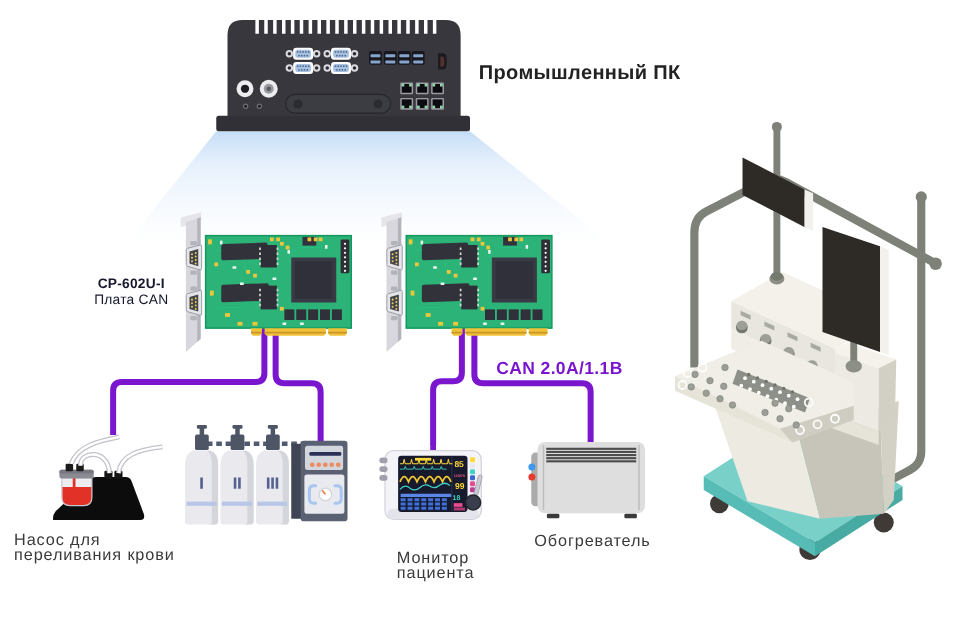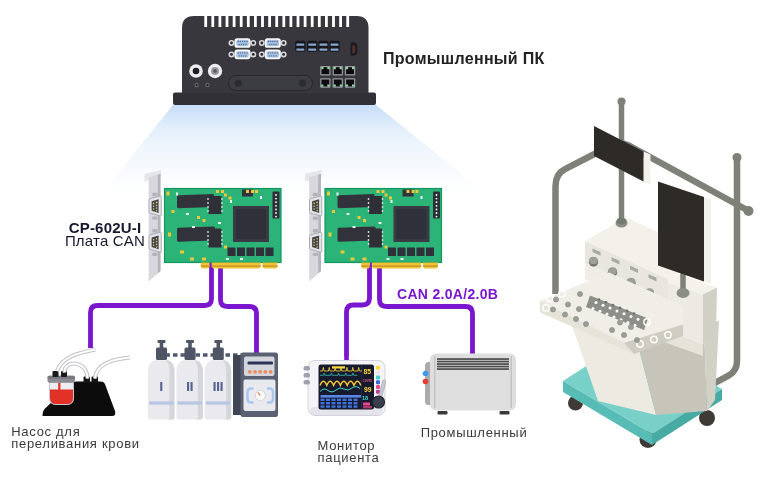--- a/index.html
+++ b/index.html
@@ -1,19 +1,19 @@
 <!DOCTYPE html>
 <html><head><meta charset="utf-8">
 <style>
 html,body{margin:0;padding:0;background:#fff;width:780px;height:500px;overflow:hidden}
 #stage{position:relative;width:709px;height:500px;font-family:"Liberation Sans",sans-serif}
 #stage svg{position:absolute;left:0;top:0}
 .lbl{position:absolute;color:#3a3a3a;font-size:13px;line-height:11.7px;white-space:nowrap;transform:translateX(-50%);letter-spacing:.7px}
 .t1{position:absolute;left:383px;top:50px;font-size:16px;font-weight:bold;color:#222;letter-spacing:.3px;white-space:nowrap}
-.t2{position:absolute;left:105px;top:220.5px;text-align:center;transform:translateX(-50%);color:#17172e;font-size:15px;line-height:13.2px;white-space:nowrap;letter-spacing:.2px}
+.t2{position:absolute;left:105px;top:220.5px;text-align:center;transform:translateX(-50%);color:#17172e;font-size:11px;line-height:13.2px;white-space:nowrap;letter-spacing:.2px}
 .t3{position:absolute;left:397px;top:286px;font-size:14px;font-weight:bold;color:#7a16ce;white-space:nowrap;letter-spacing:.3px}
 </style></head><body>
 <div id="stage">
 <svg width="780" height="500" viewBox="0 0 780 500">
 <defs>
 <linearGradient id="beam" x1="0" y1="0" x2="0" y2="1">
  <stop offset="0" stop-color="#c2dbf6" stop-opacity=".95"></stop>
  <stop offset="0.3" stop-color="#d6e7fa" stop-opacity=".6"></stop>
  <stop offset="0.75" stop-color="#e8f2fc" stop-opacity=".28"></stop>
  <stop offset="1" stop-color="#f0f7fd" stop-opacity="0"></stop>
@@ -522,17 +522,17 @@
  <polygon points="594,156 643.5,181.5 648.5,183.7 598.5,158.2" fill="#dcd9d0"></polygon>
  <polygon points="594,126 643.5,151.5 643.5,181.5 594,156" fill="#2e2b27"></polygon>
 
  <polygon points="704,197 711,199.5 711,284 704,281.5" fill="#f2f1ec"></polygon>
  <polygon points="658,265.5 704,281.5 711,284 665,268" fill="#dcd9d0"></polygon>
  <polygon points="658,181.5 704,197 704,281.5 658,265.5" fill="#2e2b27"></polygon>
 </g>
 </svg>
 <div class="t1">Промышленный ПК</div>
 <div class="t2"><b>CP-602U-I</b><br>Плата CAN</div>
-<div class="t3">CAN 2.0A/2.0B</div>
+<div class="t3">CAN 2.0A/1.1B</div>
 <div class="lbl" style="left:75.5px;top:426px">Насос для<br>переливания крови</div>
 <div class="lbl" style="left:348.5px;top:440px">Монитор<br>пациента</div>
-<div class="lbl" style="left:474px;top:426.5px">Промышленный</div>
+<div class="lbl" style="left:474px;top:426.5px">Обогреватель</div>
 </div>
 
 </body></html>

